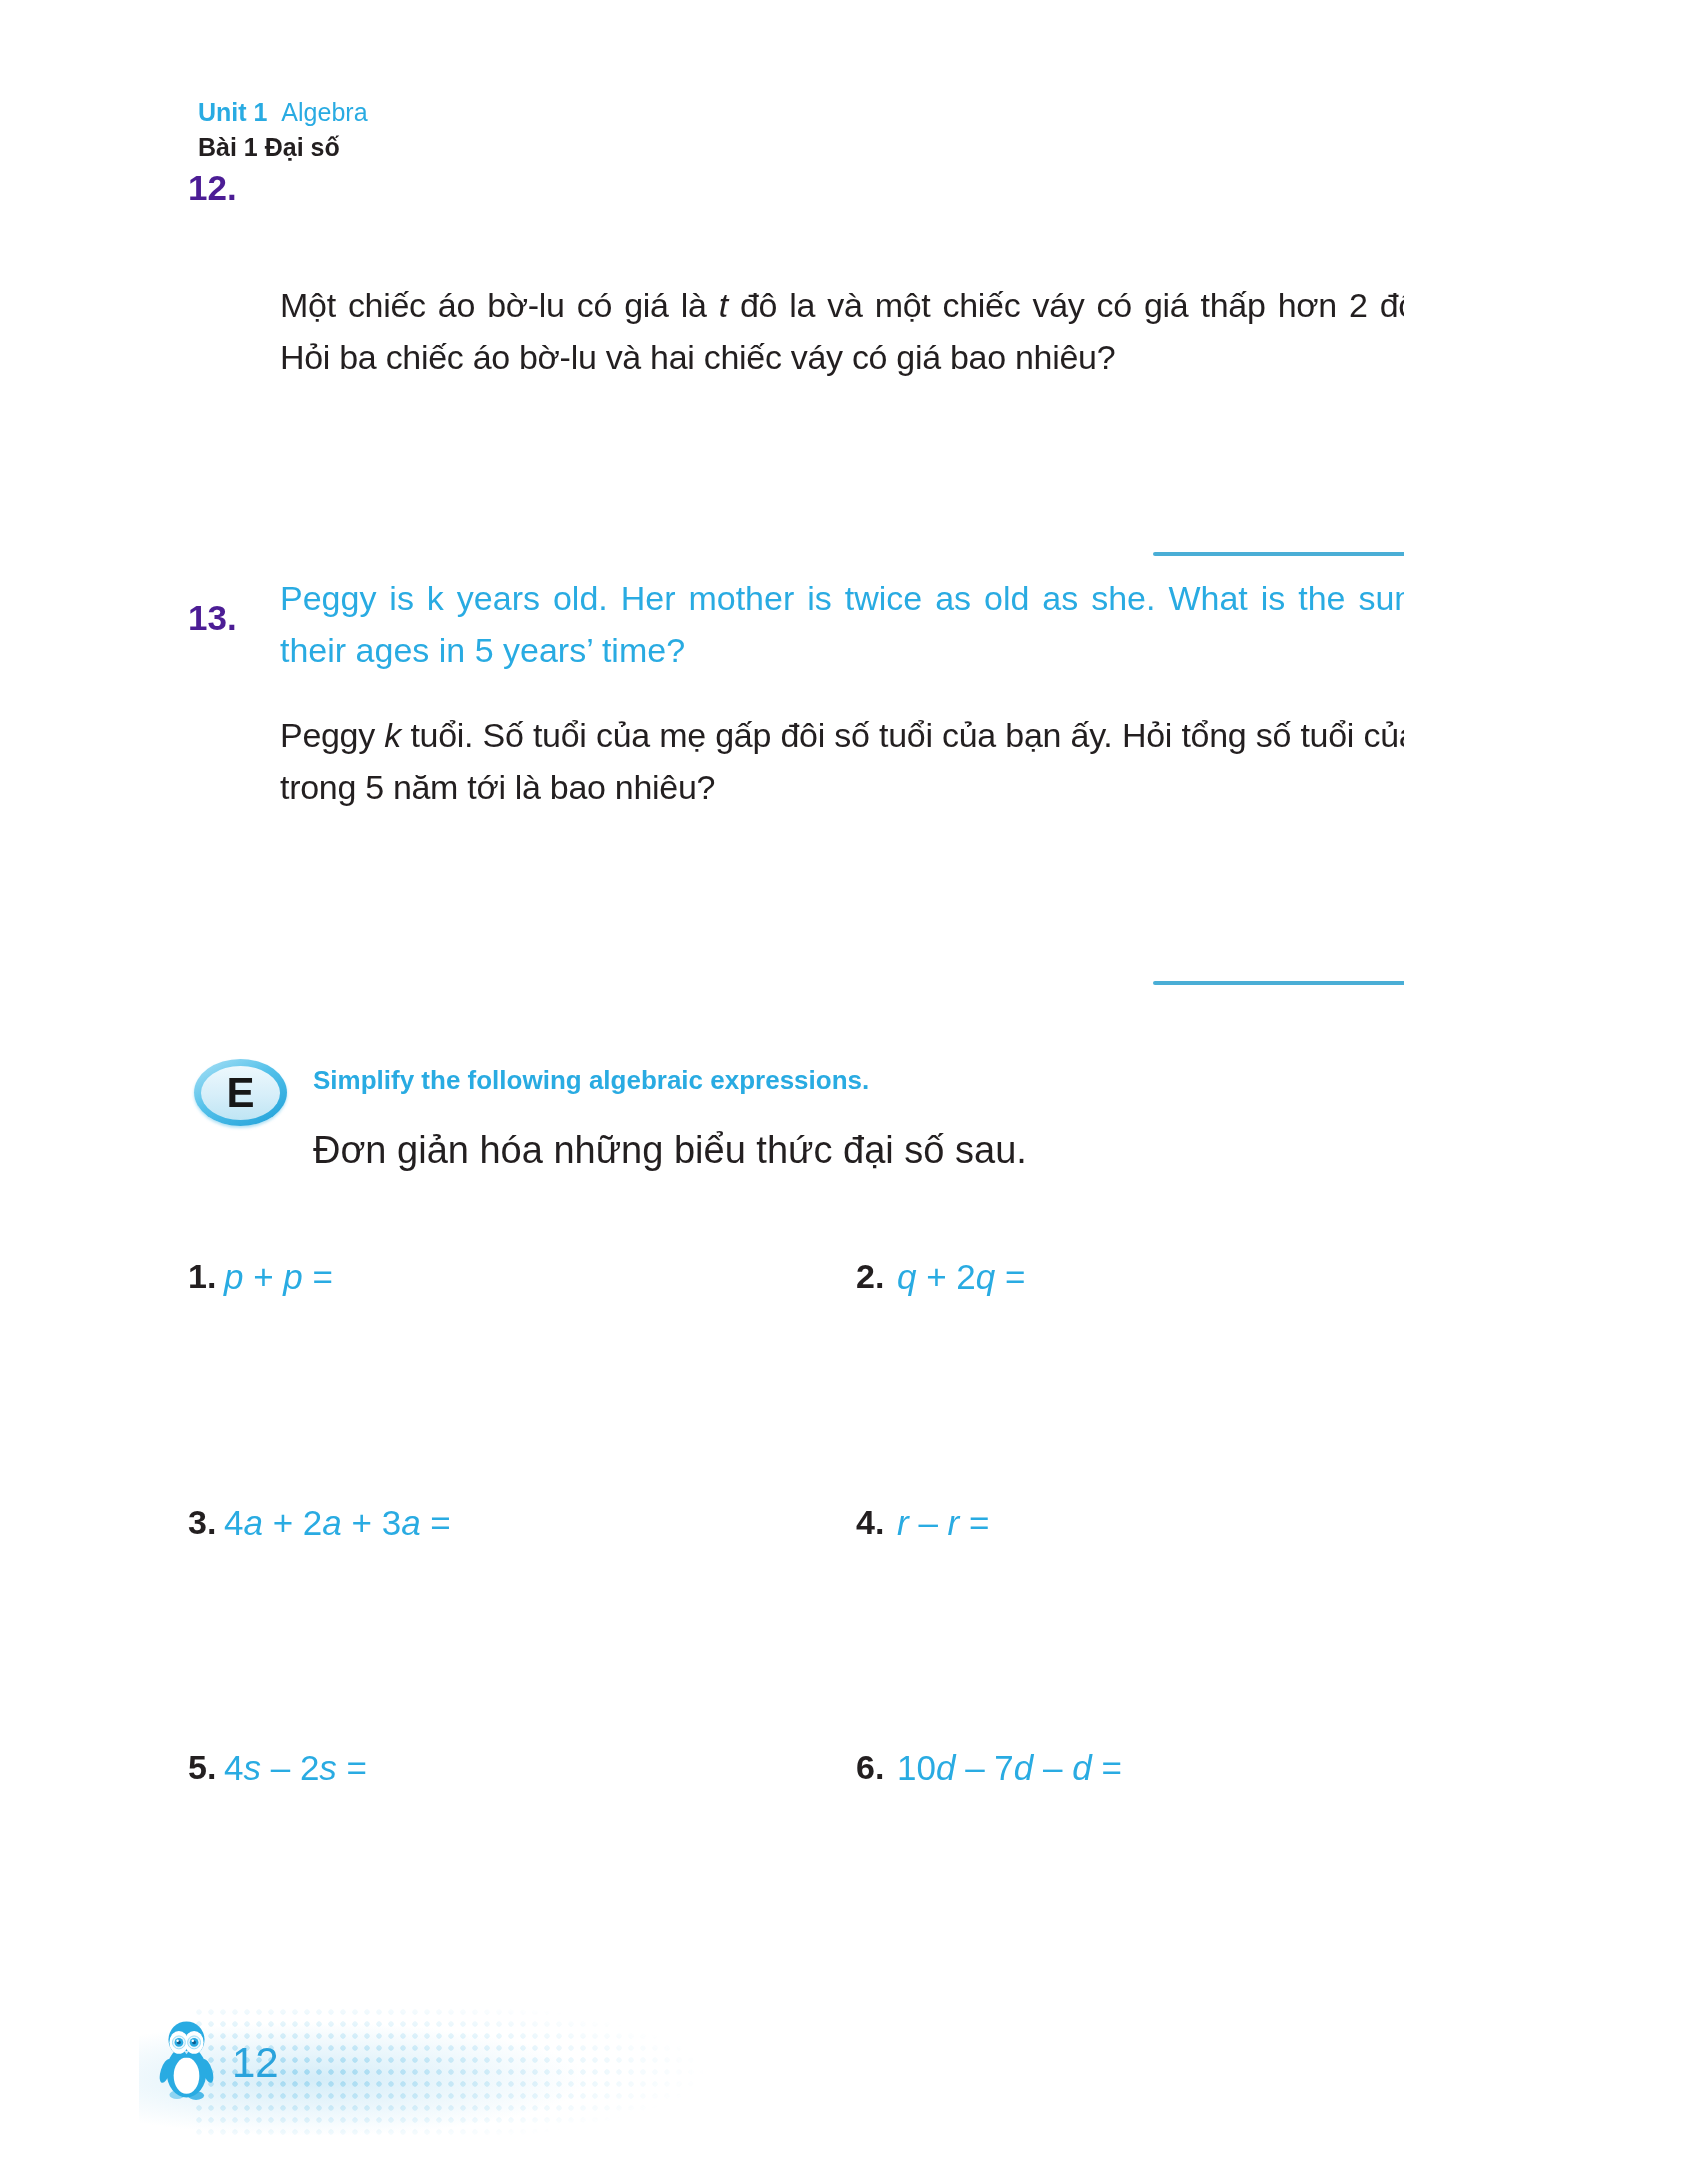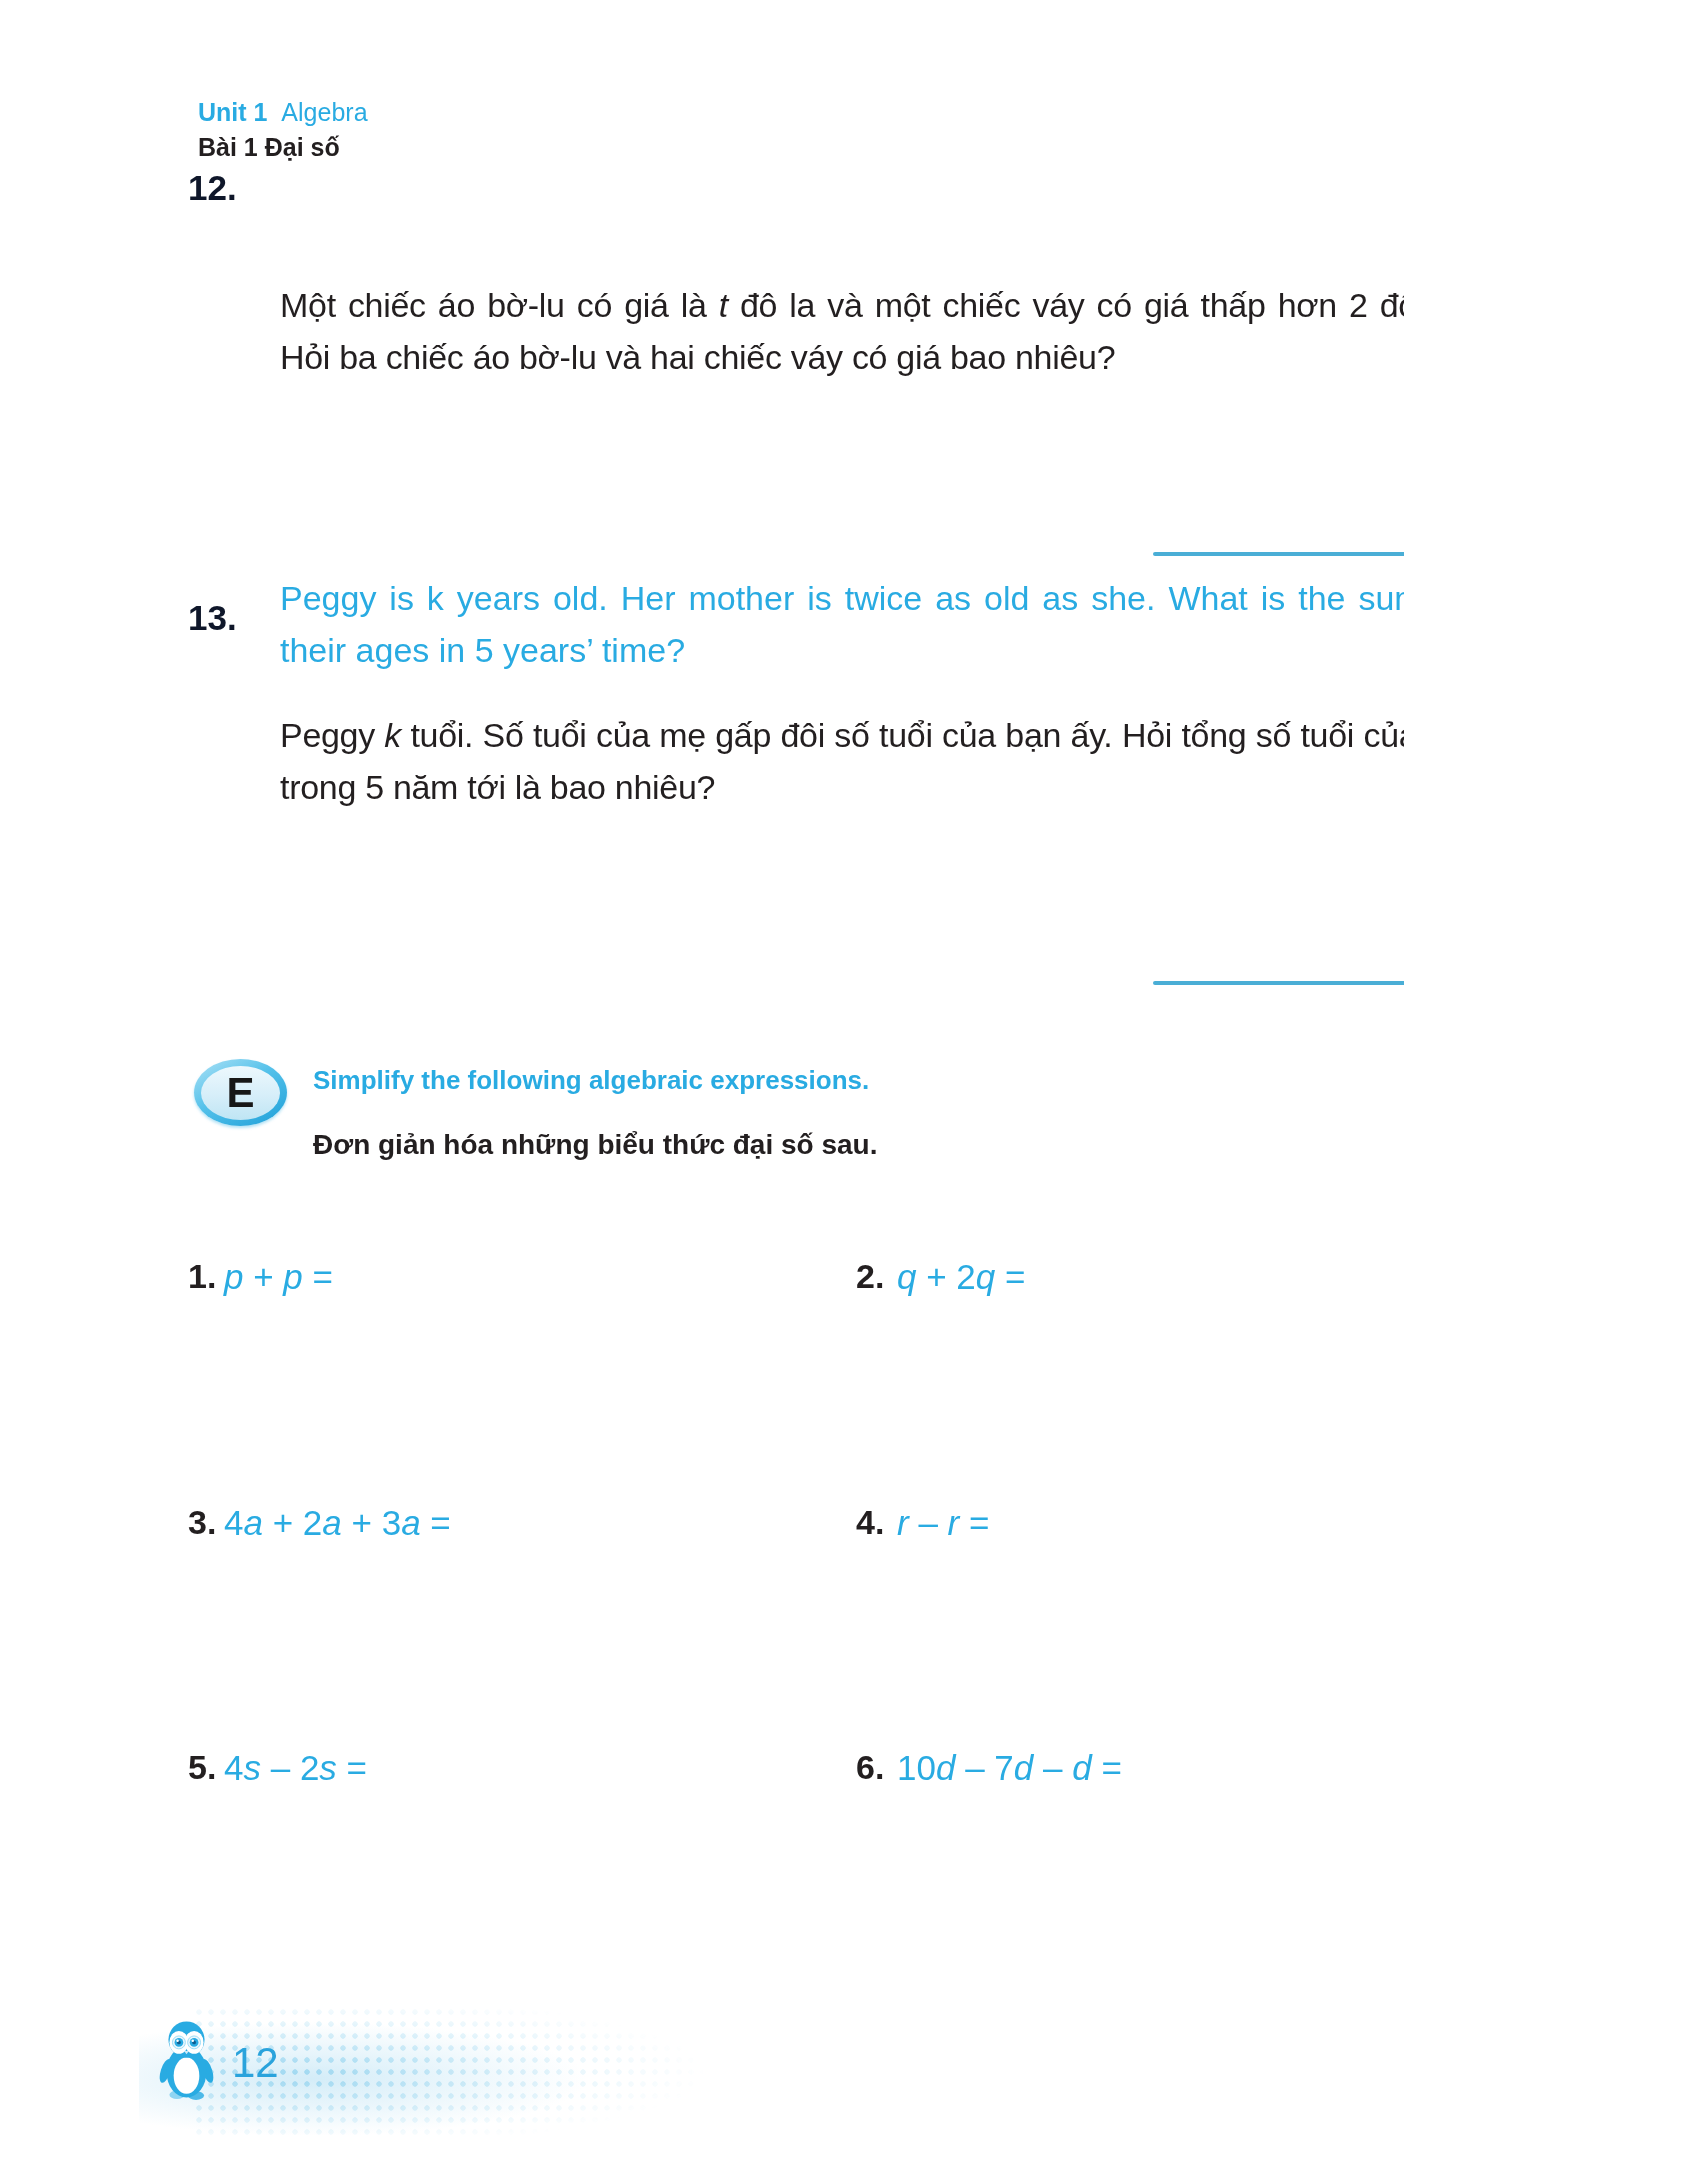--- a/index.html
+++ b/index.html
@@ -7,41 +7,41 @@
     position:relative; width:1404px; height:2178px; background:#ffffff;
     font-family:"Liberation Sans","DejaVu Sans",sans-serif; color:#231f20; overflow:hidden;
   }
   
   .hdr { position:absolute; left:198px; top:95px; font-size:25px; line-height:35px; }
   .hdr-unit { color:#29abe2; }
   .hdr-unit .b { font-weight:bold; }
   .hdr-lesson { color:#231f20; font-weight:bold; }
 
   
-  .q-num { position:absolute; left:188px; font-weight:bold; font-size:35px; color:#0f172a; }
+  .q-num { position:absolute; left:188px; font-weight:bold; font-size:35px; color:#4c1d95; }
   .q-en, .q-vn { position:absolute; left:280px; width:1184px; font-size:34px; line-height:52px; text-align:justify; }
   .q-en { color:#29abe2; }
   .q-vn { color:#231f20; letter-spacing:-0.3px; }
   #q12-num { top:168px; } #q12-en { top:166px; } #q12-vn { top:279px; }
   #q13-num { top:598px; } #q13-en { top:572px; } #q13-vn { top:709px; }
 
   .answer-line { position:absolute; left:1153px; width:330px; height:4px; background:#4aaed6; border-radius:2px; }
   #answer-line-1 { top:552px; } #answer-line-2 { top:981px; }
 
   
   .badge { position:absolute; left:194px; top:1059px; width:93px; height:67px; border-radius:50%;
     background:linear-gradient(150deg,#aee2f6 0%,#54c1ea 45%,#1d9fd8 100%);
     display:flex; align-items:center; justify-content:center;
     box-shadow:0 2px 3px rgba(41,171,226,0.35); }
   .badge-inner { width:79px; height:54px; border-radius:50%;
     background:linear-gradient(180deg,#edf8fd 0%,#d6eef9 55%,#bfe5f4 100%);
     display:flex; align-items:center; justify-content:center;
     font-weight:bold; font-size:42px; color:#171717; }
   .sec-en { position:absolute; left:313px; top:1065px; font-size:26px; font-weight:bold; color:#29abe2; }
-  .sec-vn { position:absolute; left:313px; top:1129px; font-size:28px; font-weight:bold; color:#231f20; }
+  .sec-vn { position:absolute; left:313px; top:1129px; font-size:38px; font-weight:normal; color:#231f20; }
 
   
   .ex-num { position:absolute; font-weight:bold; font-size:34px; color:#231f20; }
   .ex-expr { position:absolute; font-size:35px; color:#29abe2; }
   .r1 { top:1257px; } .r2 { top:1503px; } .r3 { top:1748px; }
   .c1n { left:188px; } .c1e { left:224px; } .c2n { left:856px; } .c2e { left:897px; }
   .it { font-style:italic; }
 
   
   .glow { position:absolute; left:139px; top:1992px; width:693px; height:158px;

